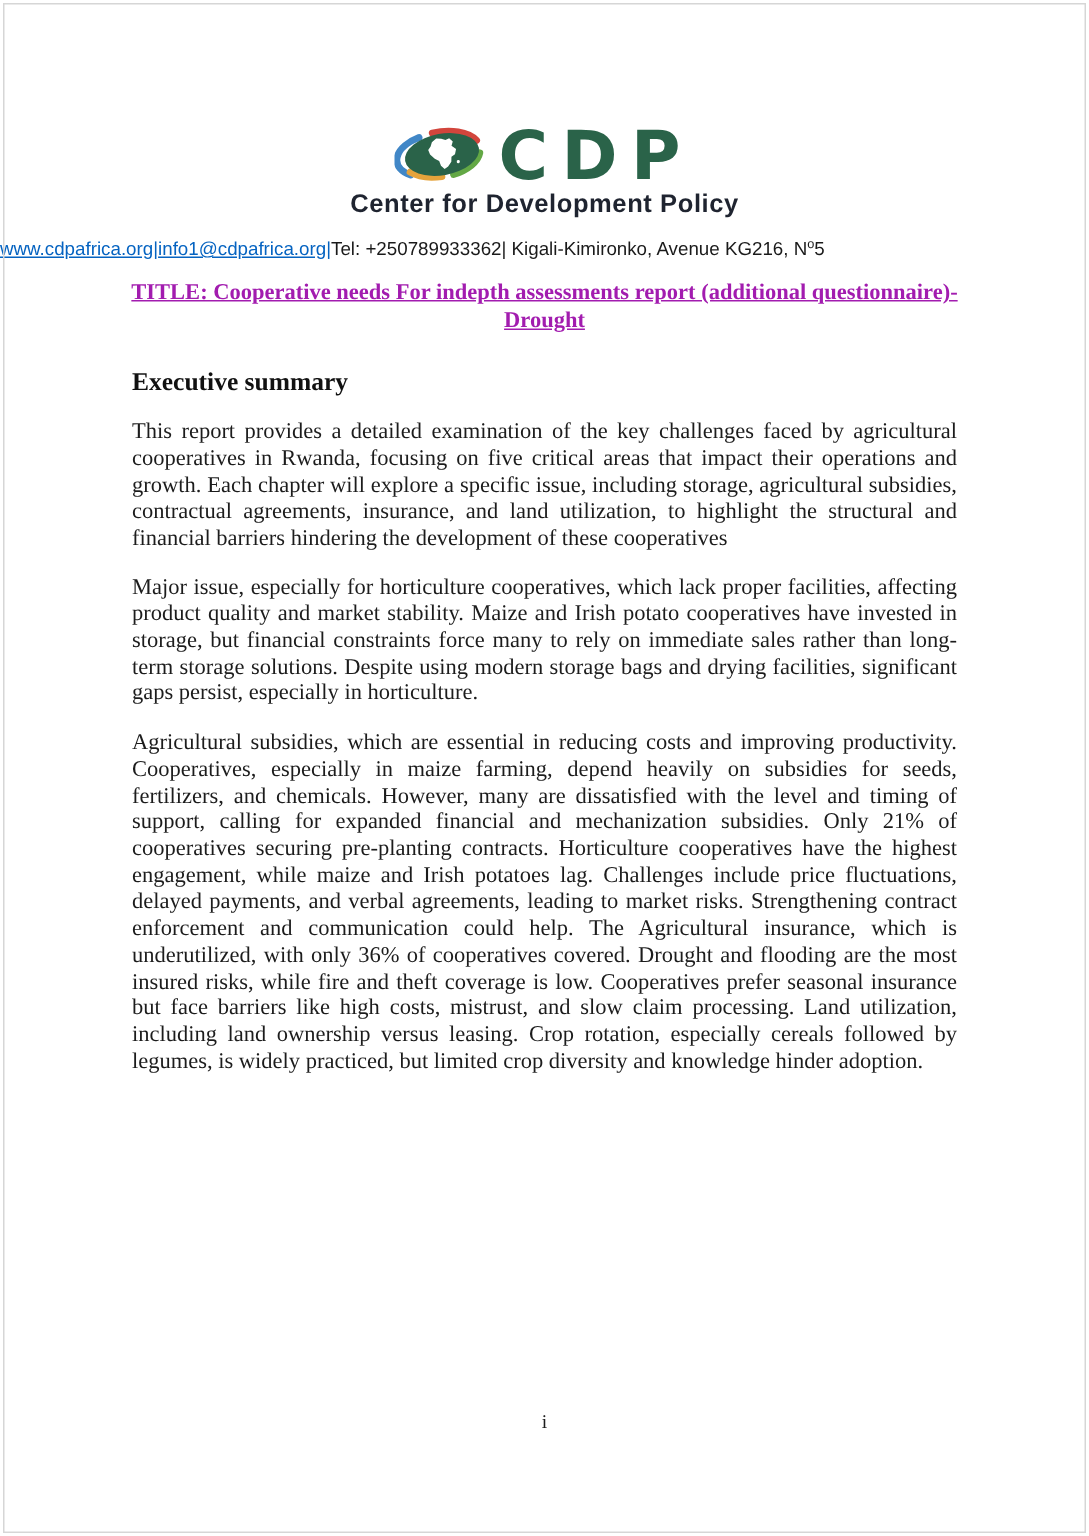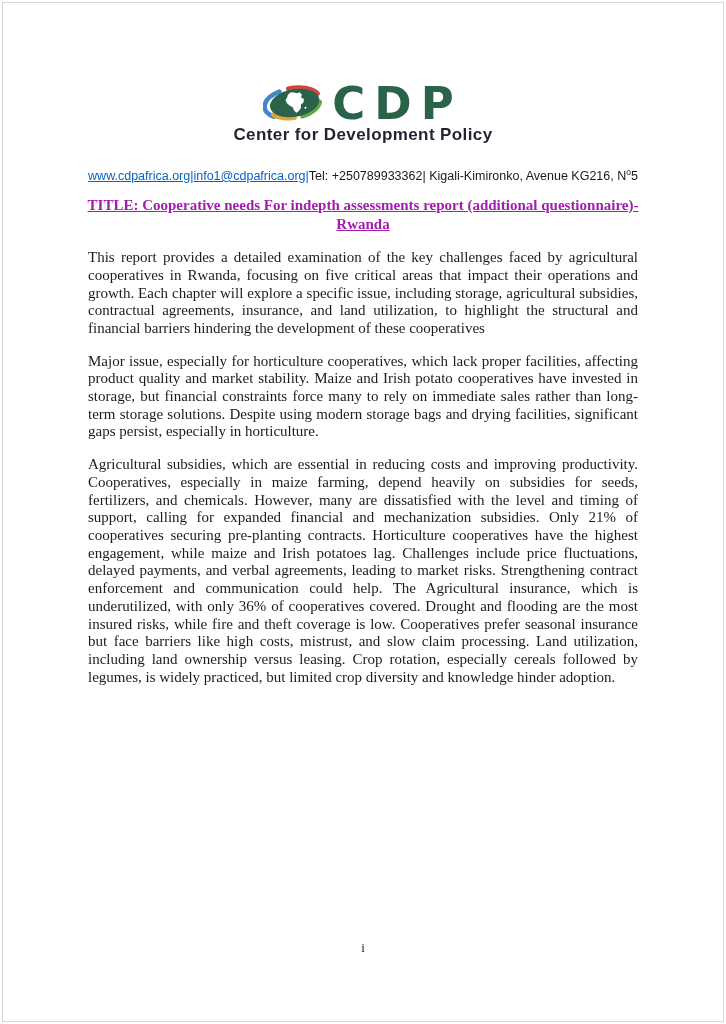--- a/index.html
+++ b/index.html
@@ -42,22 +42,21 @@
     margin-top: -5px;
     font-family: "Liberation Sans", sans-serif;
     font-weight: bold;
     font-size: 17px;
     letter-spacing: 0.4px;
     color: var(--tagline-dark, #1F2430);
   }
 
   
   .contact-line {
-    margin-top: 22px;
-    text-align: center;
+    margin-top: 11px;
     font-family: "Liberation Sans", sans-serif;
     font-size: 12.5px;
     color: #1a1a1a;
   }
   .contact-link {
     color: var(--link-blue, #0563C1);
     text-decoration: underline;
     cursor: pointer;
   }
   .contact-line sup { font-size: 8.5px; }
@@ -120,22 +119,23 @@
     </span>
     <span class="logo-acronym">CDP</span>
   </div>
   <div class="logo-tagline">Center for Development Policy</div>
 </header>
 
 <div class="contact-line"><a class="contact-link">www.cdpafrica.org|</a><a class="contact-link">info1@cdpafrica.org|</a><span>Tel: +250789933362| Kigali-Kimironko, Avenue KG216, N</span><sup>o</sup><span>5</span></div>
 
 <div class="doc-title">
   <div><span class="line">TITLE: Cooperative needs For indepth assessments report (additional questionnaire)-</span></div>
-  <div><span class="line">Rwanda</span></div>
+  <div><span class="line">Drought</span></div>
 </div>
 
 <main class="content">
+  <h2 class="section-heading">Executive summary</h2>
   <p class="para">This report provides a detailed examination of the key challenges faced by agricultural cooperatives in Rwanda, focusing on five critical areas that impact their operations and growth. Each chapter will explore a specific issue, including storage, agricultural subsidies, contractual agreements, insurance, and land utilization, to highlight the structural and financial barriers hindering the development of these cooperatives</p>
   <p class="para">Major issue, especially for horticulture cooperatives, which lack proper facilities, affecting product quality and market stability. Maize and Irish potato cooperatives have invested in storage, but financial constraints force many to rely on immediate sales rather than long-term storage solutions. Despite using modern storage bags and drying facilities, significant gaps persist, especially in horticulture.</p>
   <p class="para">Agricultural subsidies, which are essential in reducing costs and improving productivity. Cooperatives, especially in maize farming, depend heavily on subsidies for seeds, fertilizers, and chemicals. However, many are dissatisfied with the level and timing of support, calling for expanded financial and mechanization subsidies. Only 21% of cooperatives securing pre-planting contracts. Horticulture cooperatives have the highest engagement, while maize and Irish potatoes lag. Challenges include price fluctuations, delayed payments, and verbal agreements, leading to market risks. Strengthening contract enforcement and communication could help. The Agricultural insurance, which is underutilized, with only 36% of cooperatives covered. Drought and flooding are the most insured risks, while fire and theft coverage is low. Cooperatives prefer seasonal insurance but face barriers like high costs, mistrust, and slow claim processing. Land utilization, including land ownership versus leasing. Crop rotation, especially cereals followed by legumes, is widely practiced, but limited crop diversity and knowledge hinder adoption.</p>
 </main>
 
 <footer class="page-number">i</footer>
 
 </body></html>

